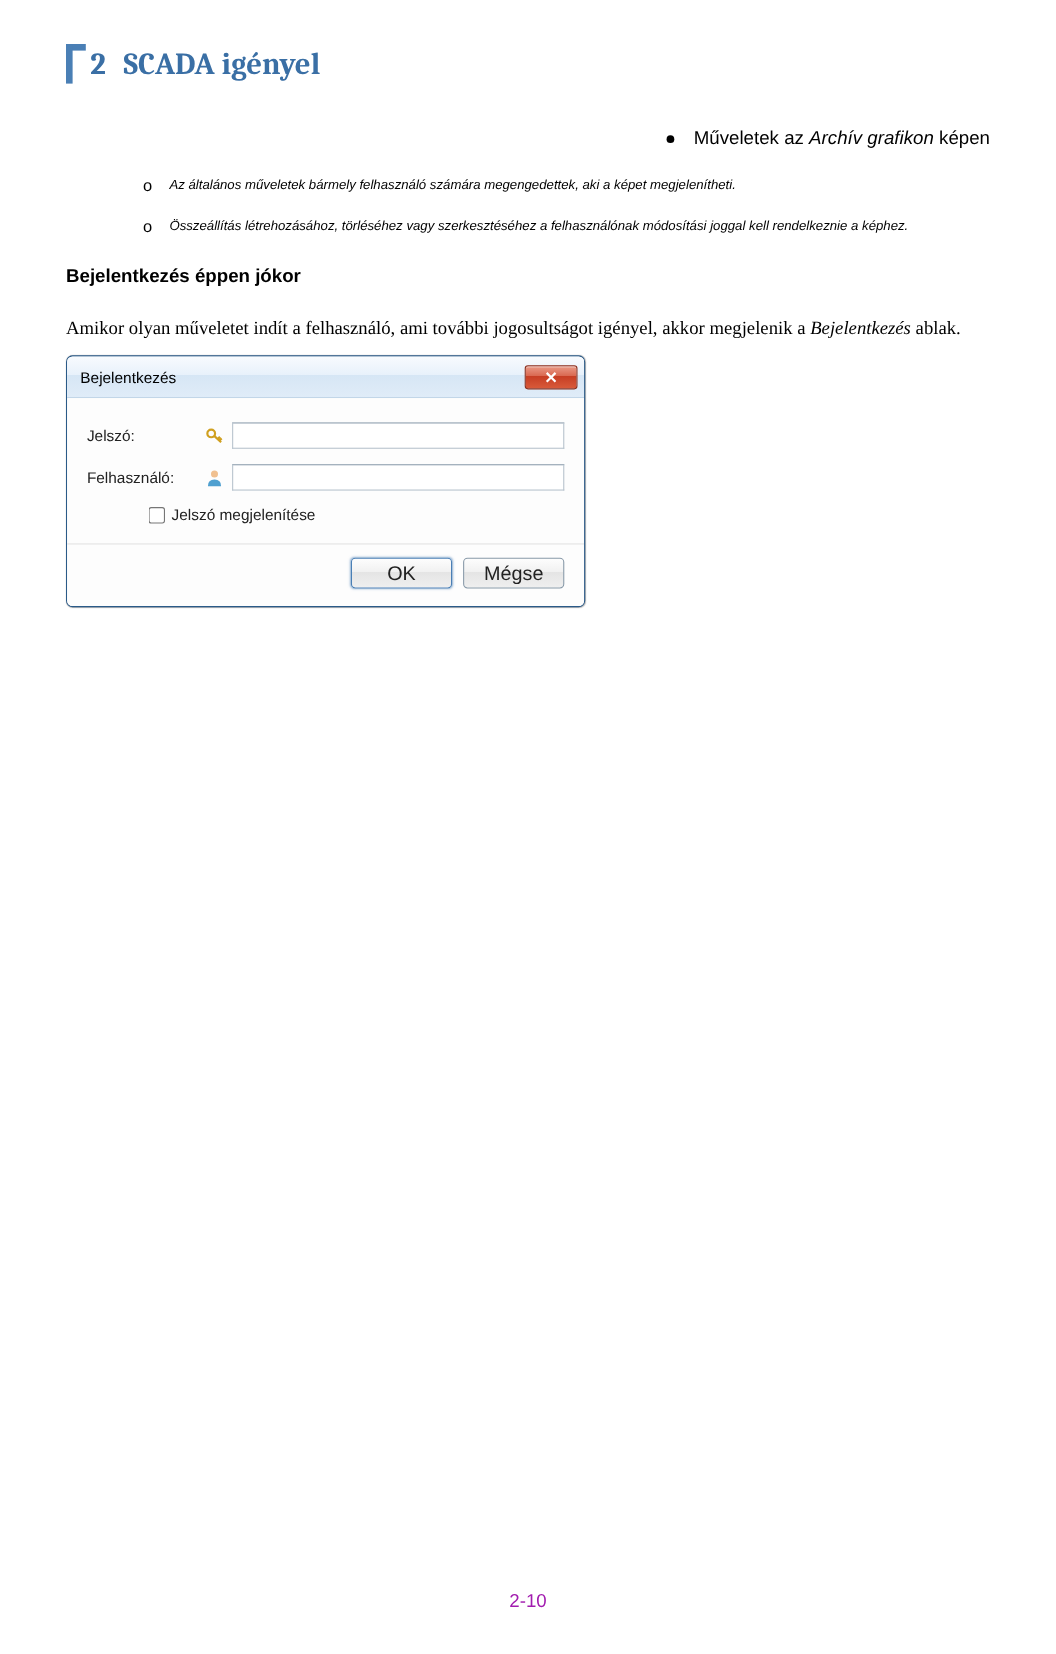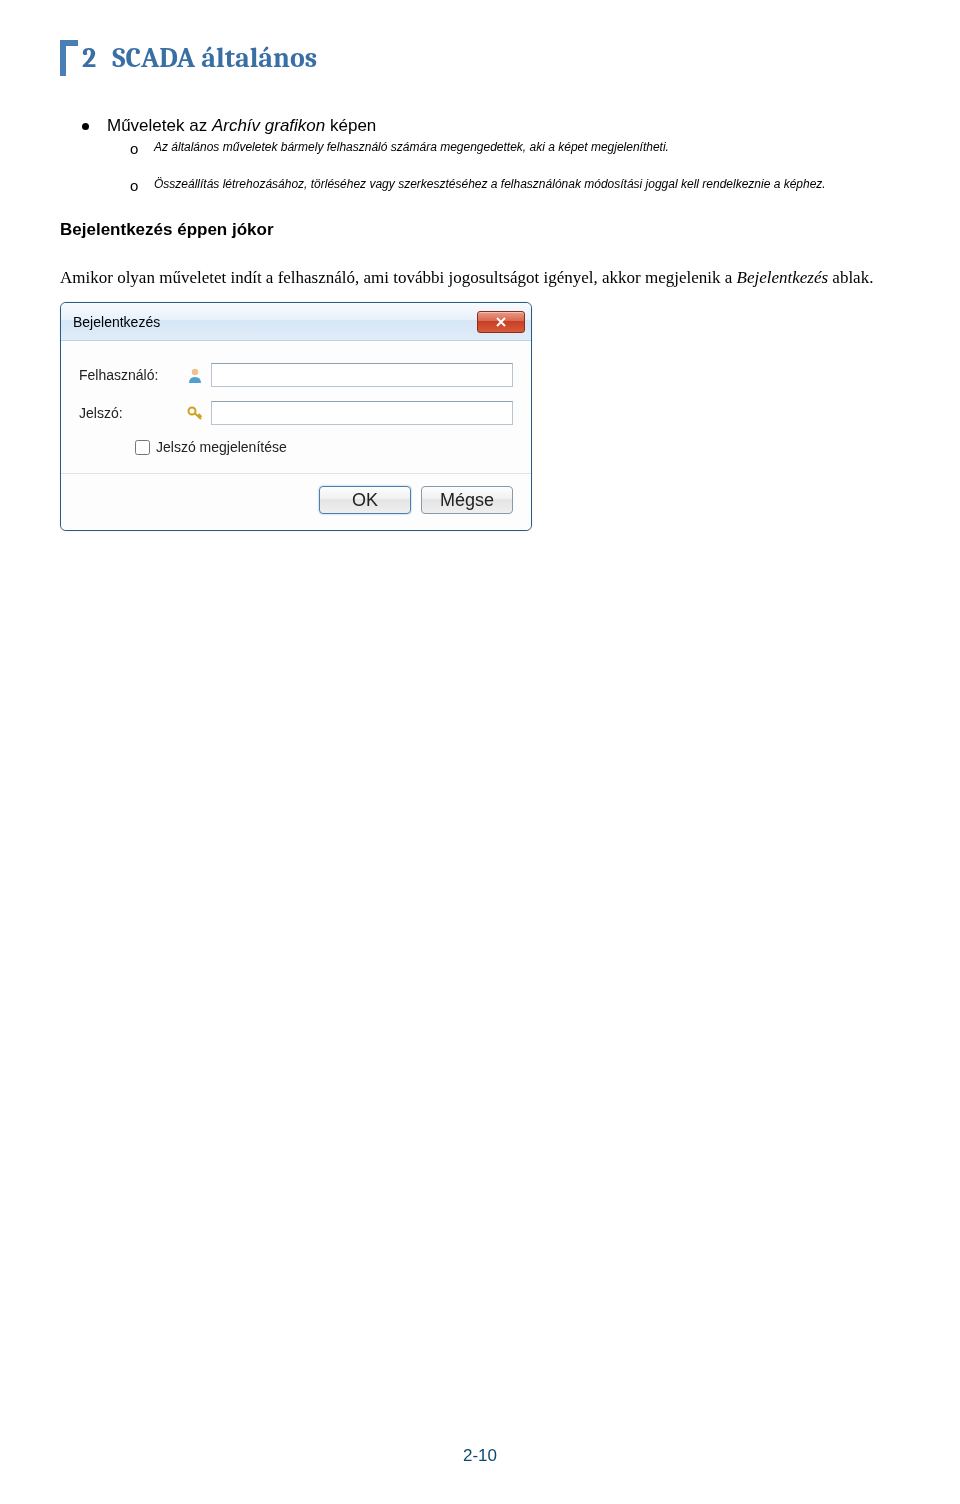--- a/index.html
+++ b/index.html
@@ -47,21 +47,22 @@
   }
   .chapter-title {
     color: #3a6fa5;
     font-family: "Cambria", "Georgia", serif;
     font-size: 28px;
     font-weight: bold;
   }
   .bullet-item {
     display: flex;
     margin-left: 22px;
-    margin-bottom: 4px;
+    margin-bottom: 25px;
+    justify-content: flex-end;
   }
   .bullet-item .bullet {
     width: 7px; height: 7px; border-radius: 50%;
     background: #000;
     margin-top: 7px;
     margin-right: 18px;
     flex-shrink: 0;
   }
   .bullet-item .label {
     font-size: 17px;
@@ -199,35 +200,35 @@
   }
   .user-icon-head { fill:#f0c090; }
   .user-icon-body { fill:#4fa0d0; }
 
   .page-number {
     position: absolute;
     bottom: 38px;
     left: 0; right: 0;
     text-align: center;
     font-size: 17px;
-    color: #0c4a6e;
+    color: #a21caf;
   }
 </style>
 </head>
 <body>
 
 <div class="page">
 
   <div class="header-row">
     <div class="header-ornament">
       <div class="top-bar"></div>
       <div class="left-bar"></div>
     </div>
     <span class="chapter-num">2</span>
-    <span class="chapter-title">SCADA általános</span>
+    <span class="chapter-title">SCADA igényel</span>
   </div>
 
   <div class="bullet-item">
     <div class="bullet"></div>
     <div class="label">
       <span>Műveletek az </span><span class="italic">Archív grafikon</span><span> képen</span>
     </div>
   </div>
 
   <div class="sub-list">
@@ -251,40 +252,40 @@
     <div class="dialog">
       <div class="dlg-titlebar">
         <span class="dlg-title">Bejelentkezés</span>
         <div class="dlg-close">
           <svg viewBox="0 0 12 12">
             <path d="M2 2 L10 10 M10 2 L2 10" stroke="#fff" stroke-width="2" fill="none"></path>
           </svg>
         </div>
       </div>
       <div class="dlg-body">
+        <div class="dlg-field">
+          <div class="lbl">Jelszó:</div>
+          <div class="ic">
+            <svg viewBox="0 0 18 18" width="18" height="18">
+              <circle cx="6" cy="7" r="3.5" fill="none" stroke="#d0a020" stroke-width="2"></circle>
+              <path d="M8.5 9 L15 15 M12 12 L14 10 M13.5 13.5 L15.5 11.5" stroke="#d0a020" stroke-width="2" fill="none"></path>
+            </svg>
+          </div>
+          <input type="password" class="text" value="" style="">
+        </div>
         <div class="dlg-field">
           <div class="lbl">Felhasználó:</div>
           <div class="ic">
             <svg viewBox="0 0 18 18" width="18" height="18">
               <circle cx="9" cy="6" r="3.2" class="user-icon-head"></circle>
               <path d="M3 17 Q3 11 9 11 Q15 11 15 17 Z" class="user-icon-body"></path>
             </svg>
           </div>
           <input type="text" class="text" value="" style="">
         </div>
-        <div class="dlg-field">
-          <div class="lbl">Jelszó:</div>
-          <div class="ic">
-            <svg viewBox="0 0 18 18" width="18" height="18">
-              <circle cx="6" cy="7" r="3.5" fill="none" stroke="#d0a020" stroke-width="2"></circle>
-              <path d="M8.5 9 L15 15 M12 12 L14 10 M13.5 13.5 L15.5 11.5" stroke="#d0a020" stroke-width="2" fill="none"></path>
-            </svg>
-          </div>
-          <input type="password" class="text" value="" style="">
-        </div>
         <div class="dlg-check-row">
           <input type="checkbox" style="">
           <span class="chk-label">Jelszó megjelenítése</span>
         </div>
         <div class="dlg-divider"></div>
         <div class="dlg-button-row">
           <div class="dlg-btn primary">
             <span>OK</span>
           </div>
           <div class="dlg-btn">

